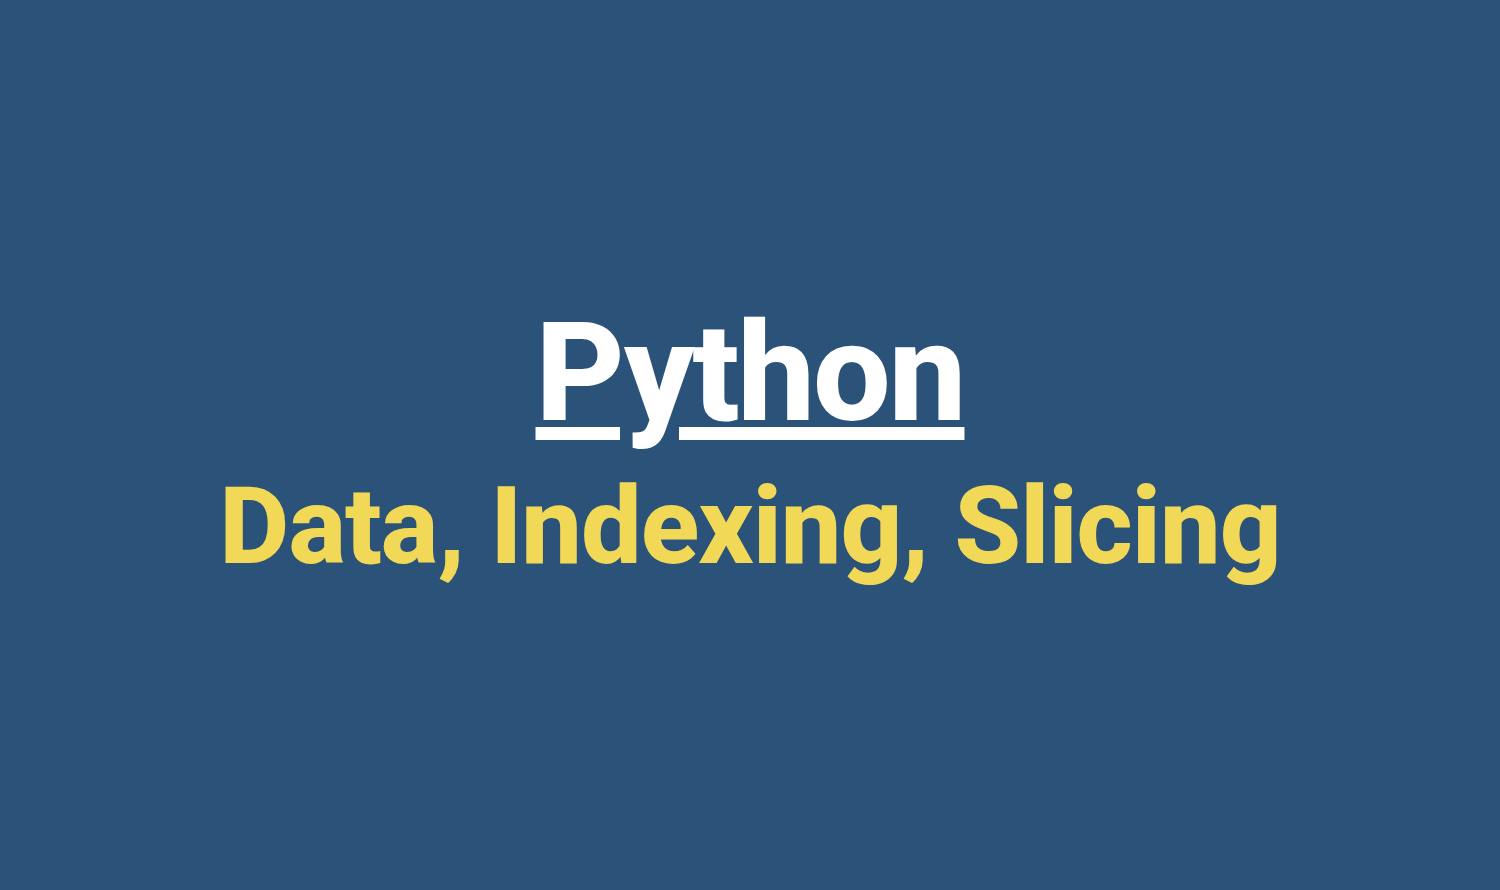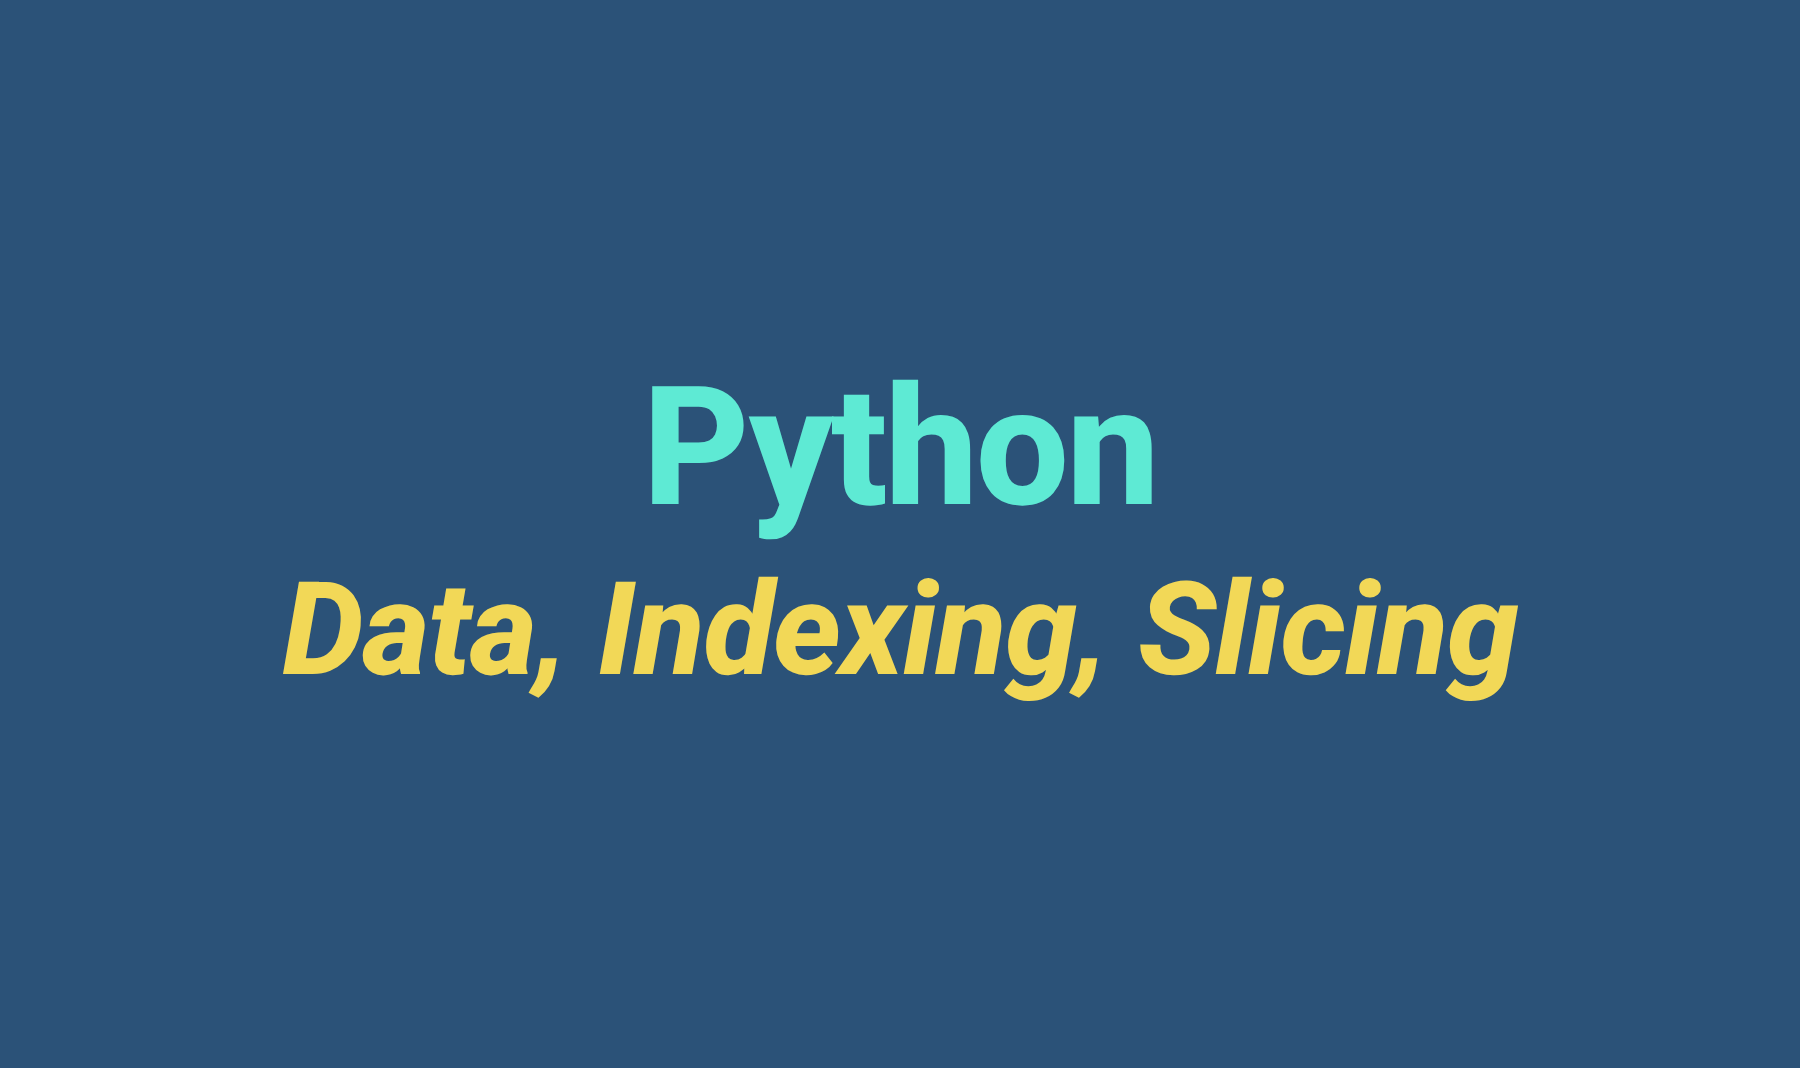--- a/index.html
+++ b/index.html
@@ -11,34 +11,34 @@
       width: 1500px;
       height: 890px;
       background-color: #2b5278;
       display: flex;
       flex-direction: column;
       justify-content: center;
       align-items: center;
       font-family: -apple-system, BlinkMacSystemFont, "Segoe UI", Roboto, "Helvetica Neue", Arial, sans-serif;
     }
     .title {
-      color: #5eead4;
+      color: #ffffff;
       font-weight: 800;
       font-size: 138px;
       line-height: 1;
       letter-spacing: -2px;
       text-align: center;
+      text-decoration: underline;
     }
     .subtitle {
       color: #f2d857;
       font-weight: 800;
       font-size: 108px;
       line-height: 1.1;
       letter-spacing: -1px;
       margin-top: 25px;
-      font-style: italic;
     }
   </style>
 </head>
 <body>
 
 <div class="title">Python</div>
 <div class="subtitle">Data, Indexing, Slicing</div>
 
 </body></html>

